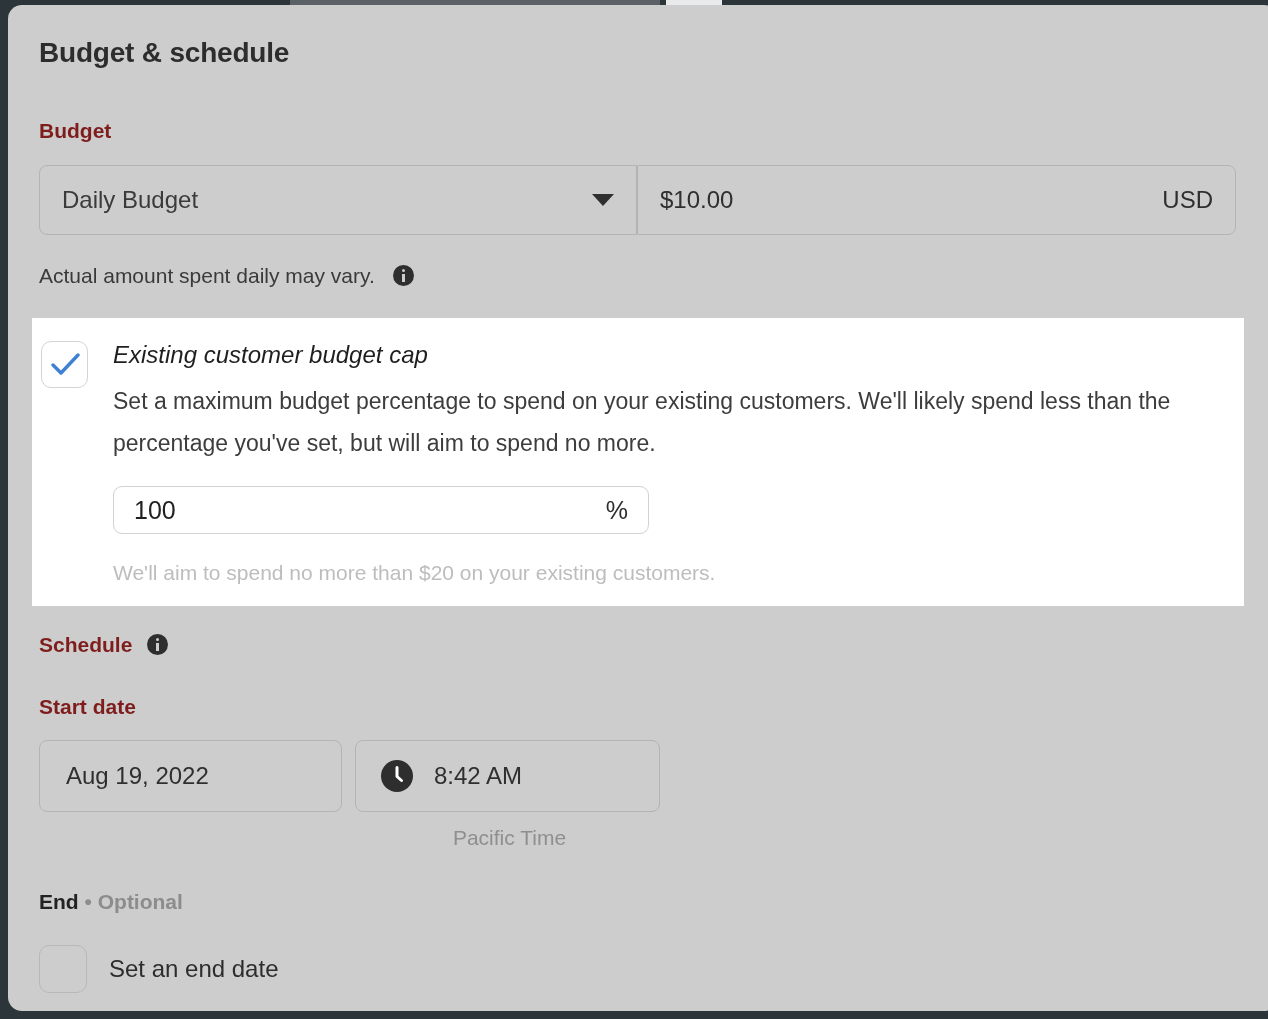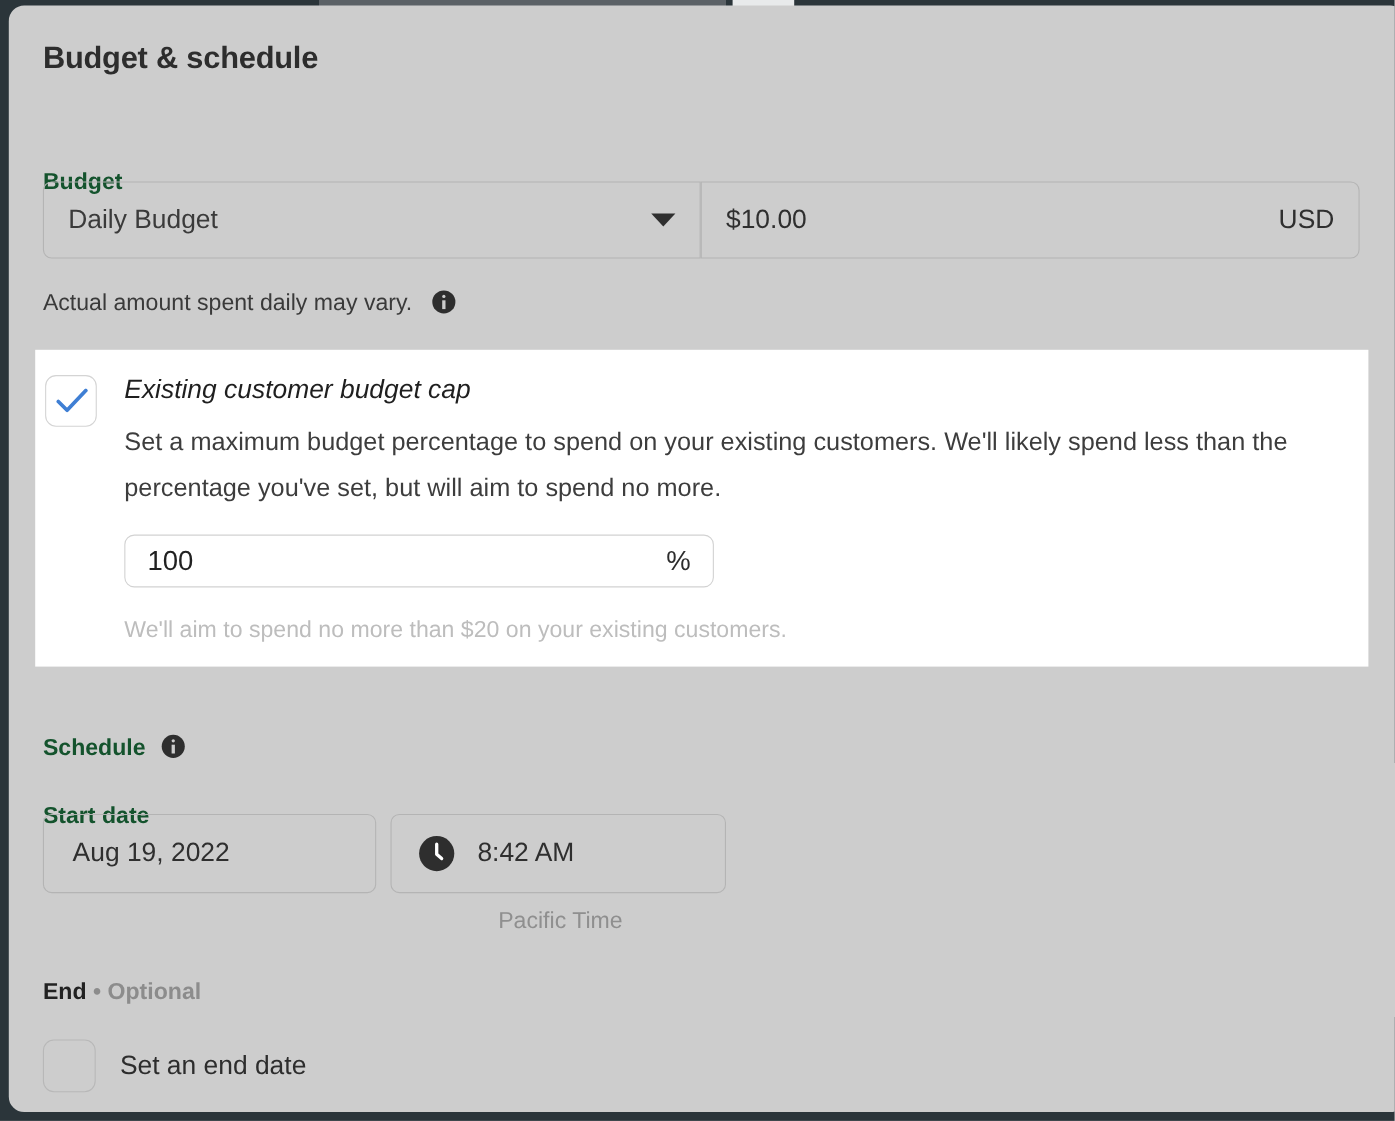--- a/index.html
+++ b/index.html
@@ -62,22 +62,21 @@
   
   .h-section {
     font-size: 28px;
     font-weight: bold;
     color: #2d2d2d;
     letter-spacing: -0.2px;
   }
   .h-field {
     font-size: 21px;
     font-weight: bold;
-    color: #14532d;
-    margin-top: 35px;
+    color: #7f1d1d;
   }
   .body-txt {
     font-size: 21px;
     color: #3a3a3a;
   }
 
   
   #budget-row {
     position: absolute;
     left: 31px;

